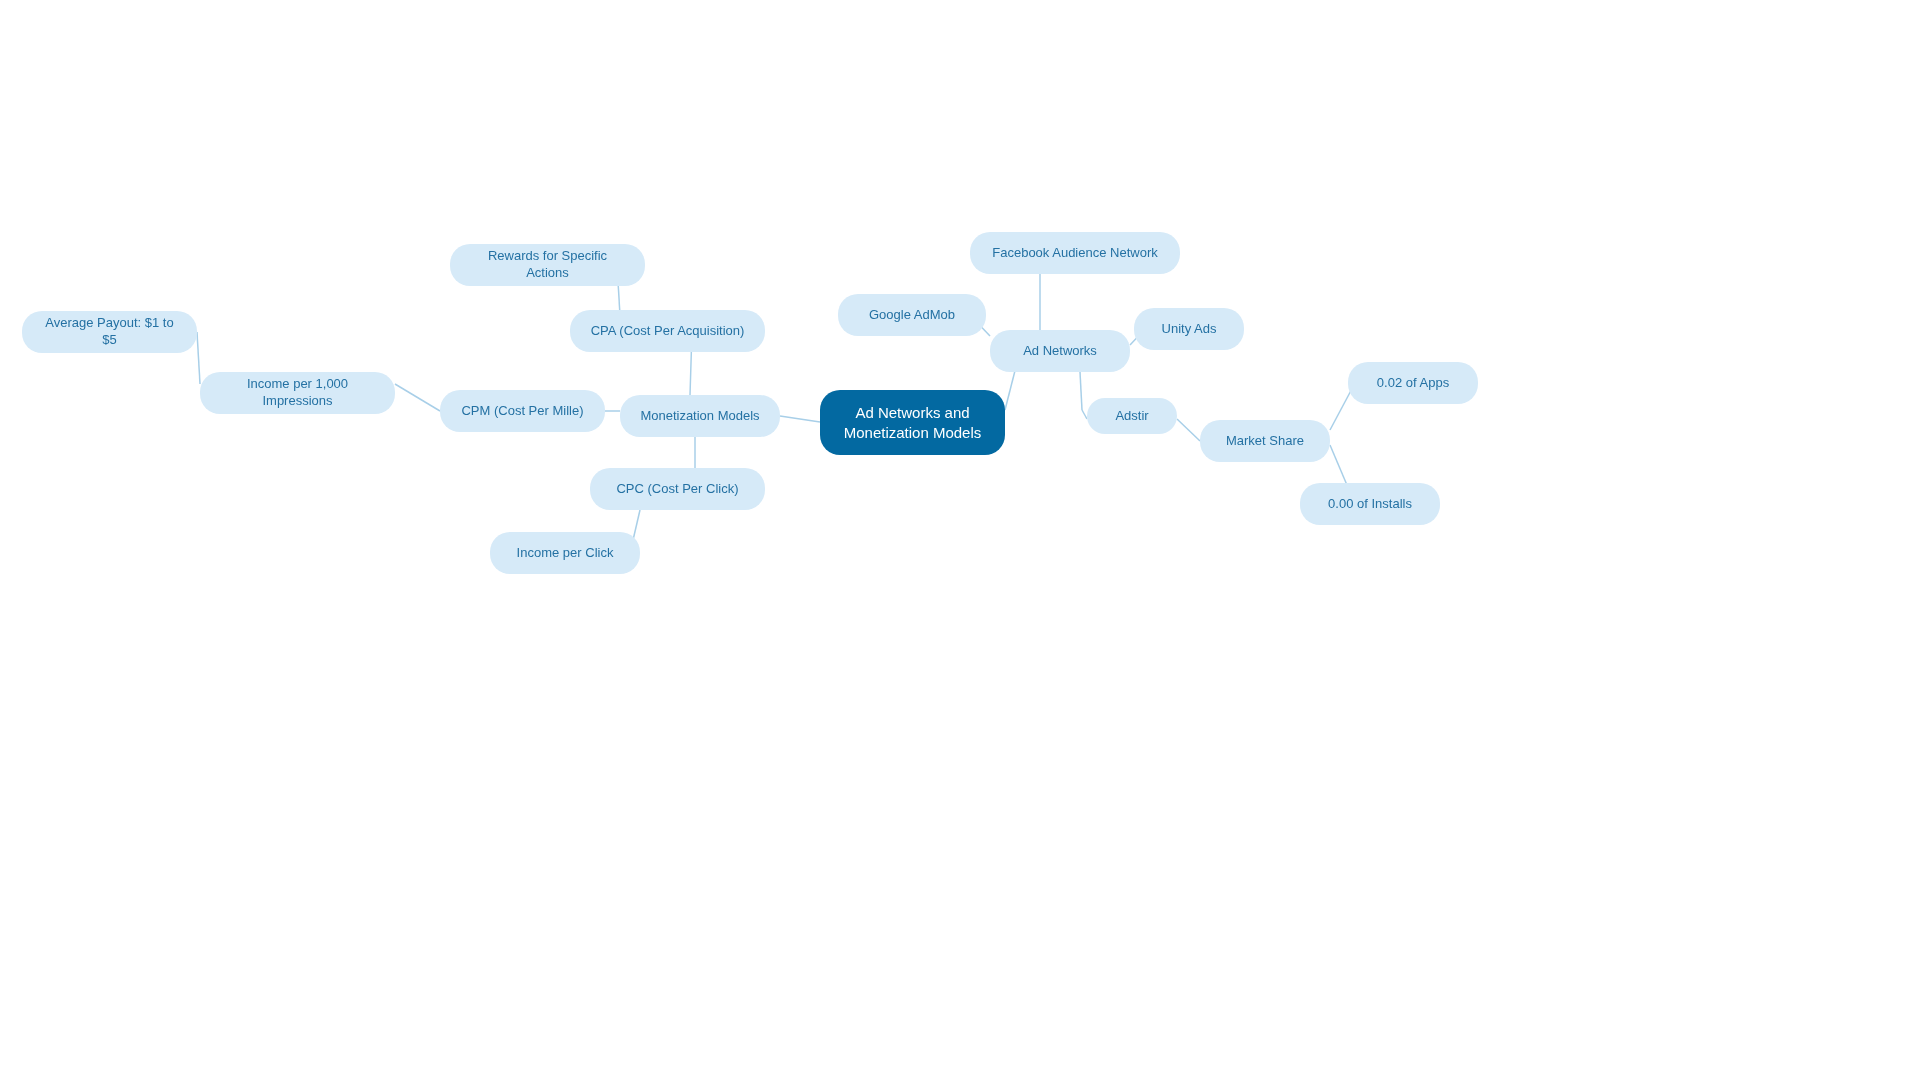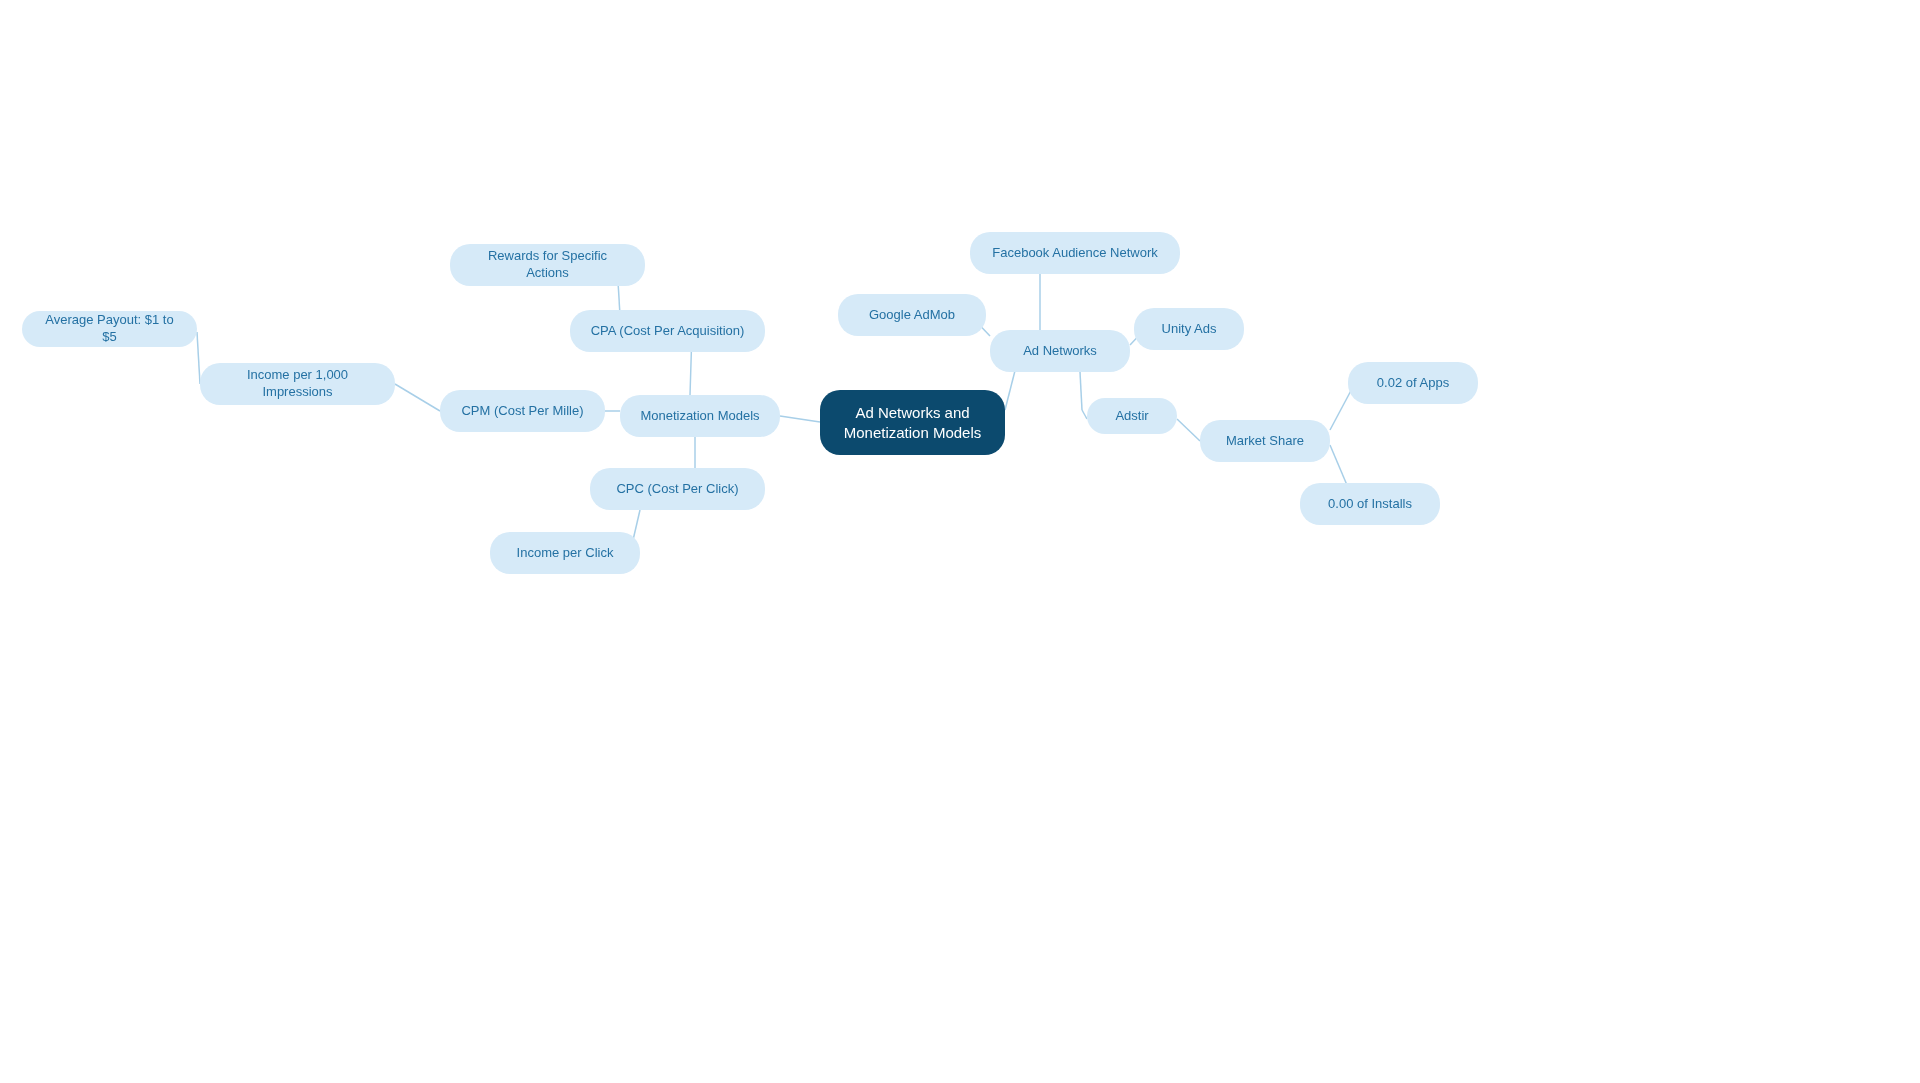--- a/index.html
+++ b/index.html
@@ -33,21 +33,21 @@
       padding: 10px 18px;
     }
 
     .node-light {
       background: #d6eaf8;
       color: #2471a3;
       border: none;
     }
 
     .node-dark {
-      background: #0c4a6e;
+      background: #0369a1;
       color: #ffffff;
       font-size: 15px;
       font-weight: 500;
     }
 
     
     #central {
       left: 820px;
       top: 390px;
       width: 185px;
@@ -92,30 +92,30 @@
 
     #income-per-click {
       left: 490px;
       top: 532px;
       width: 150px;
       height: 42px;
     }
 
     #income-per-1000 {
       left: 200px;
-      top: 363px;
+      top: 372px;
       width: 195px;
       height: 42px;
     }
 
     #avg-payout {
       left: 22px;
       top: 311px;
       width: 175px;
-      height: 36px;
+      height: 42px;
     }
 
     
     #ad-networks {
       left: 990px;
       top: 330px;
       width: 140px;
       height: 42px;
     }
 

